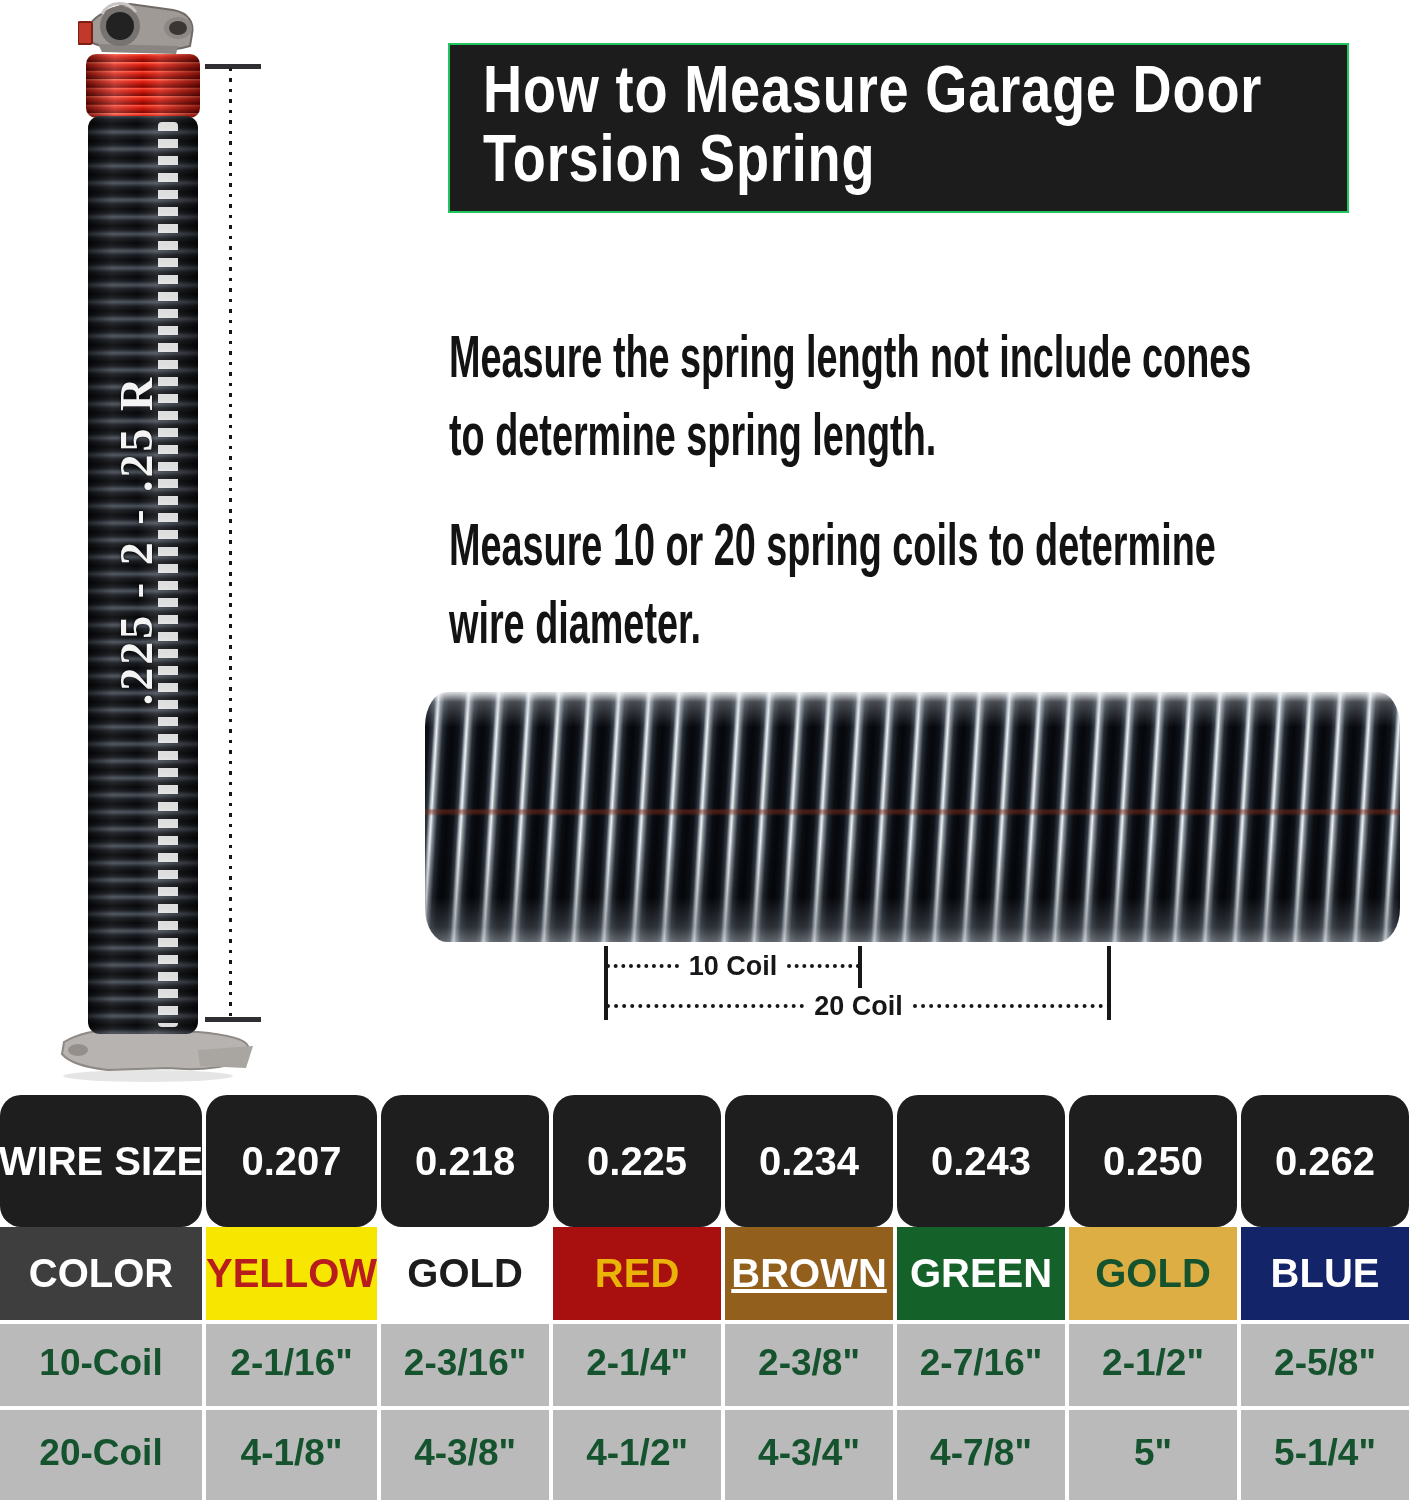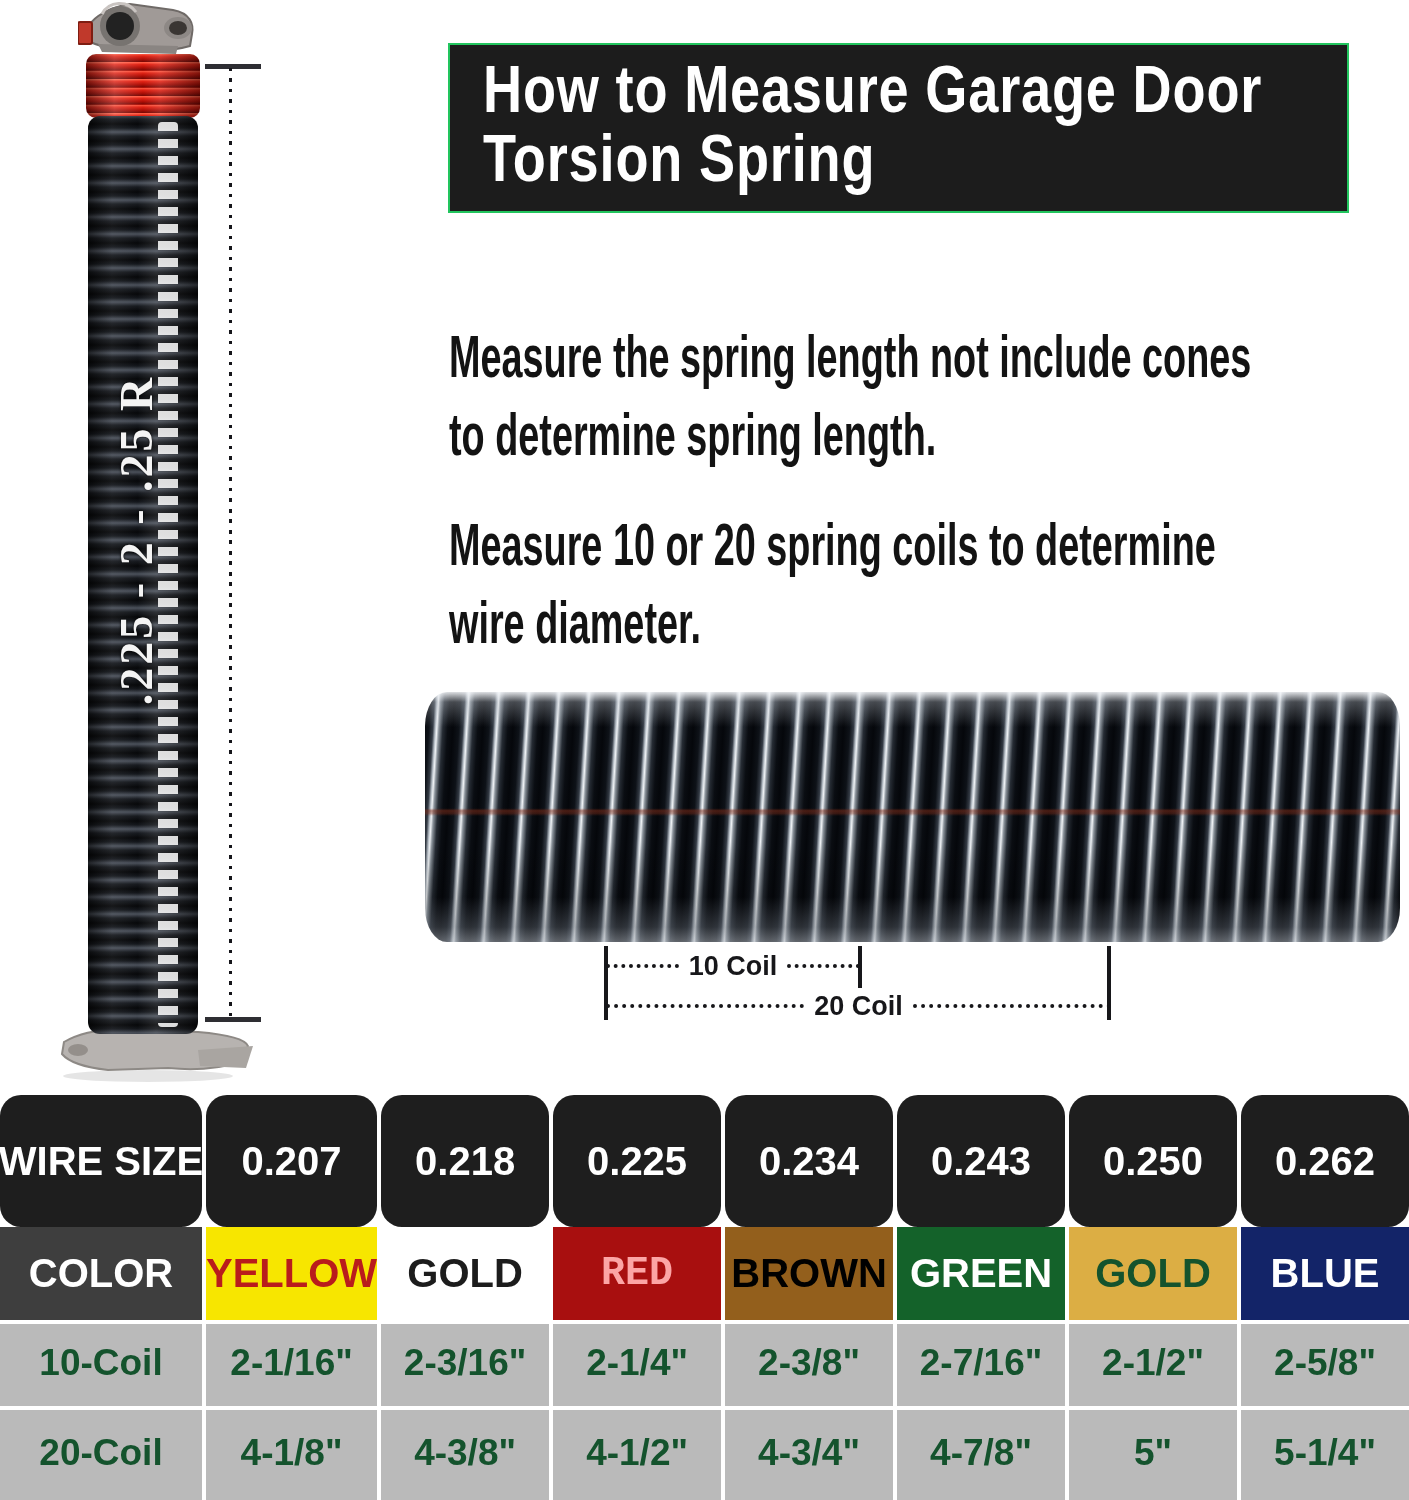--- a/index.html
+++ b/index.html
@@ -134,22 +134,22 @@
     <div class="cell r1" style="background-color: rgb(30, 30, 30);">0.218</div>
     <div class="cell r1" style="background-color: rgb(30, 30, 30);">0.225</div>
     <div class="cell r1" style="background-color: rgb(30, 30, 30);">0.234</div>
     <div class="cell r1" style="background-color: rgb(30, 30, 30);">0.243</div>
     <div class="cell r1" style="background-color: rgb(30, 30, 30);">0.250</div>
     <div class="cell r1" style="background-color: rgb(30, 30, 30);">0.262</div>
 
     <div class="cell r2 r2l" style="background-color: rgb(62, 62, 62);">COLOR</div>
     <div class="cell r2" style="background-color: rgb(247, 230, 0); color: #b91c1c;">YELLOW</div>
     <div class="cell r2" style="background-color: rgb(255, 255, 255); color: rgb(28, 28, 28);">GOLD</div>
-    <div class="cell r2" style="background-color: rgb(168, 15, 15); color: #fca5a5; font-family: Liberation Mono, monospace;">RED</div>
-    <div class="cell r2" style="background-color: rgb(147, 95, 28); color: #000000;">BROWN</div>
+    <div class="cell r2" style="background-color: rgb(168, 15, 15); color: #eab308;">RED</div>
+    <div class="cell r2" style="background-color: rgb(147, 95, 28); color: #ffffff; text-decoration: underline;">BROWN</div>
     <div class="cell r2" style="background-color: rgb(20, 98, 42); color: rgb(255, 255, 255);">GREEN</div>
     <div class="cell r2" style="background-color: rgb(220, 174, 68); color: #14532d;">GOLD</div>
     <div class="cell r2" style="background-color: rgb(19, 36, 104); color: rgb(255, 255, 255);">BLUE</div>
 
     <div class="cell r3">10-Coil</div>
     <div class="cell r3">2-1/16"</div>
     <div class="cell r3">2-3/16"</div>
     <div class="cell r3">2-1/4"</div>
     <div class="cell r3">2-3/8"</div>
     <div class="cell r3">2-7/16"</div>

